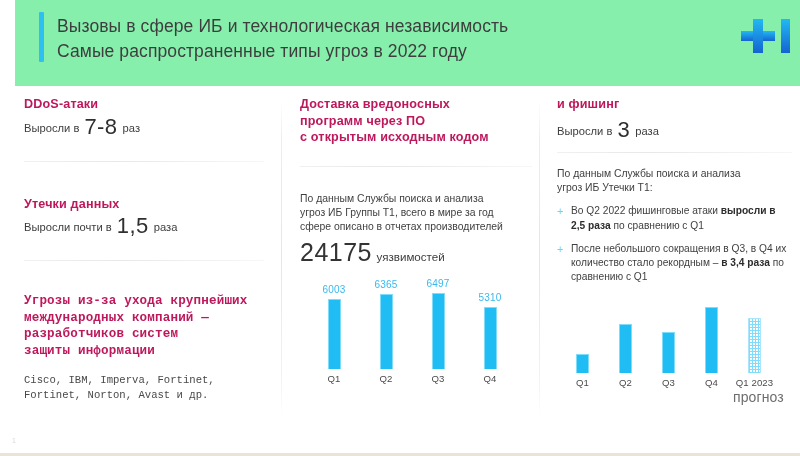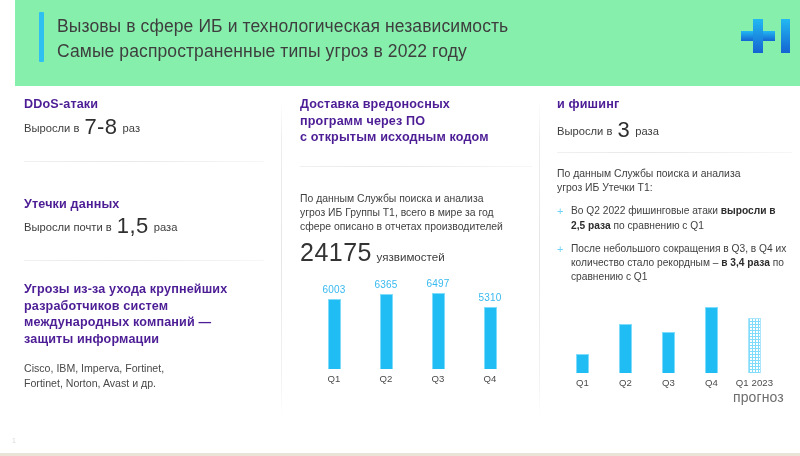--- a/index.html
+++ b/index.html
@@ -110,21 +110,21 @@
   .divider-2 { left: 539px; }
 
   .hrule {
     height: 1px;
     background: linear-gradient(90deg, #f0f0f0 0%, #e8e8e8 40%, #f7f7f7 100%);
     margin: 0;
   }
 
   
   .block-head {
-    color: #4c1d95;
+    color: #be185d;
     font-weight: bold;
     font-size: 12.6px;
     line-height: 16.5px;
     letter-spacing: 0.15px;
   }
   .stat-line {
     margin-top: 7px;
     font-size: 11.2px;
     color: #3d3d3d;
     line-height: 14px;
@@ -277,25 +277,25 @@
       <div class="block-head">Утечки данных</div>
       <div class="stat-line">
         <span>Выросли почти в</span>
         <span class="stat-big">1,5</span>
         <span>раза</span>
       </div>
     </div>
 
     <div class="hrule" style="margin-top:26px;"></div>
 
-    <div style="margin-top:20px;">
+    <div style="margin-top:32px;font-family:Liberation Mono, monospace;">
       <div class="block-head">
         <div>Угрозы из-за ухода крупнейших</div>
+        <div>международных компаний —</div>
         <div>разработчиков систем</div>
-        <div>международных компаний —</div>
         <div>защиты информации</div>
       </div>
       <div class="brand-list" style="margin-top:14px;">
         <div>Cisco, IBM, Imperva, Fortinet,</div>
         <div>Fortinet, Norton, Avast и др.</div>
       </div>
     </div>
   </div>
 
   <div class="col col-mid">

